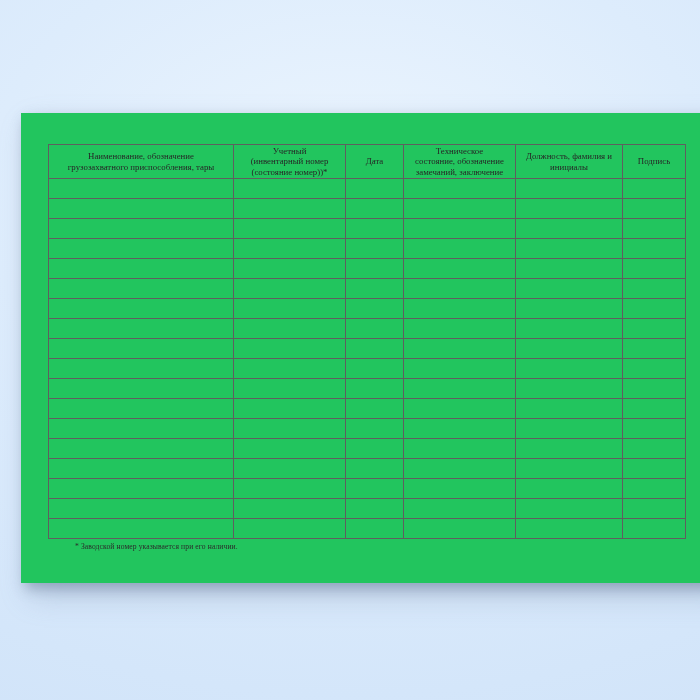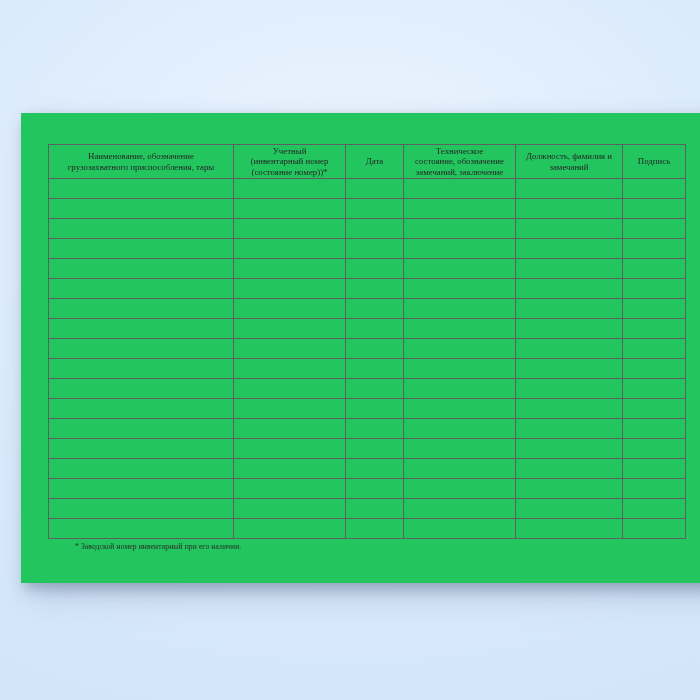--- a/index.html
+++ b/index.html
@@ -87,21 +87,21 @@
             <th class="col1">Наименование, обозначение
 грузозахватного приспособления, тары</th>
             <th class="col2">Учетный
 (инвентарный номер
 (состояние номер))*</th>
             <th class="col3">Дата</th>
             <th class="col4">Техническое
 состояние, обозначение
 замечаний, заключение</th>
             <th class="col5">Должность, фамилия и
-замечаний</th>
+инициалы</th>
             <th class="col6">Подпись</th>
           </tr>
       </thead>
       <tbody>
           <tr>
             <td class="col1"></td>
             <td class="col2"></td>
             <td class="col3"></td>
             <td class="col4"></td>
             <td class="col5"></td>
@@ -238,15 +238,15 @@
           <tr>
             <td class="col1"></td>
             <td class="col2"></td>
             <td class="col3"></td>
             <td class="col4"></td>
             <td class="col5"></td>
             <td class="col6"></td>
           </tr>
         </tbody>
     </table>
-    <div class="footnote">* Заводской номер инвентарный при его наличии.</div>
+    <div class="footnote">* Заводской номер указывается при его наличии.</div>
   </div>
 </div>
 
 </body></html>

